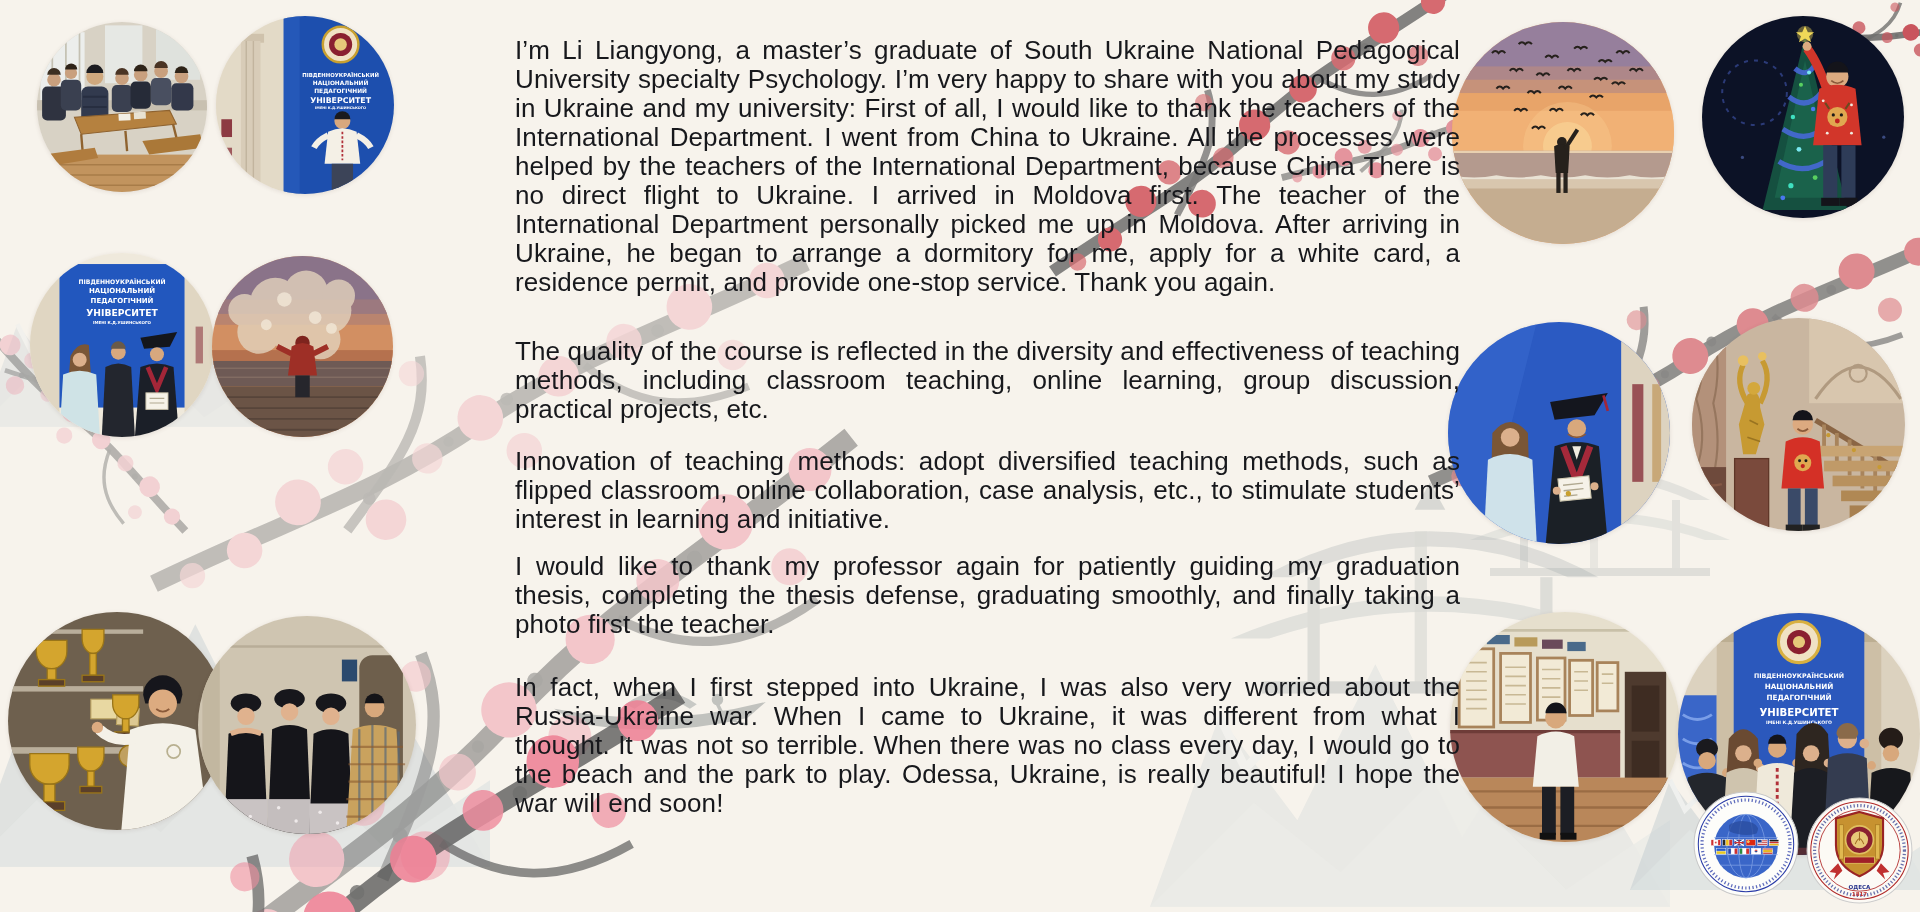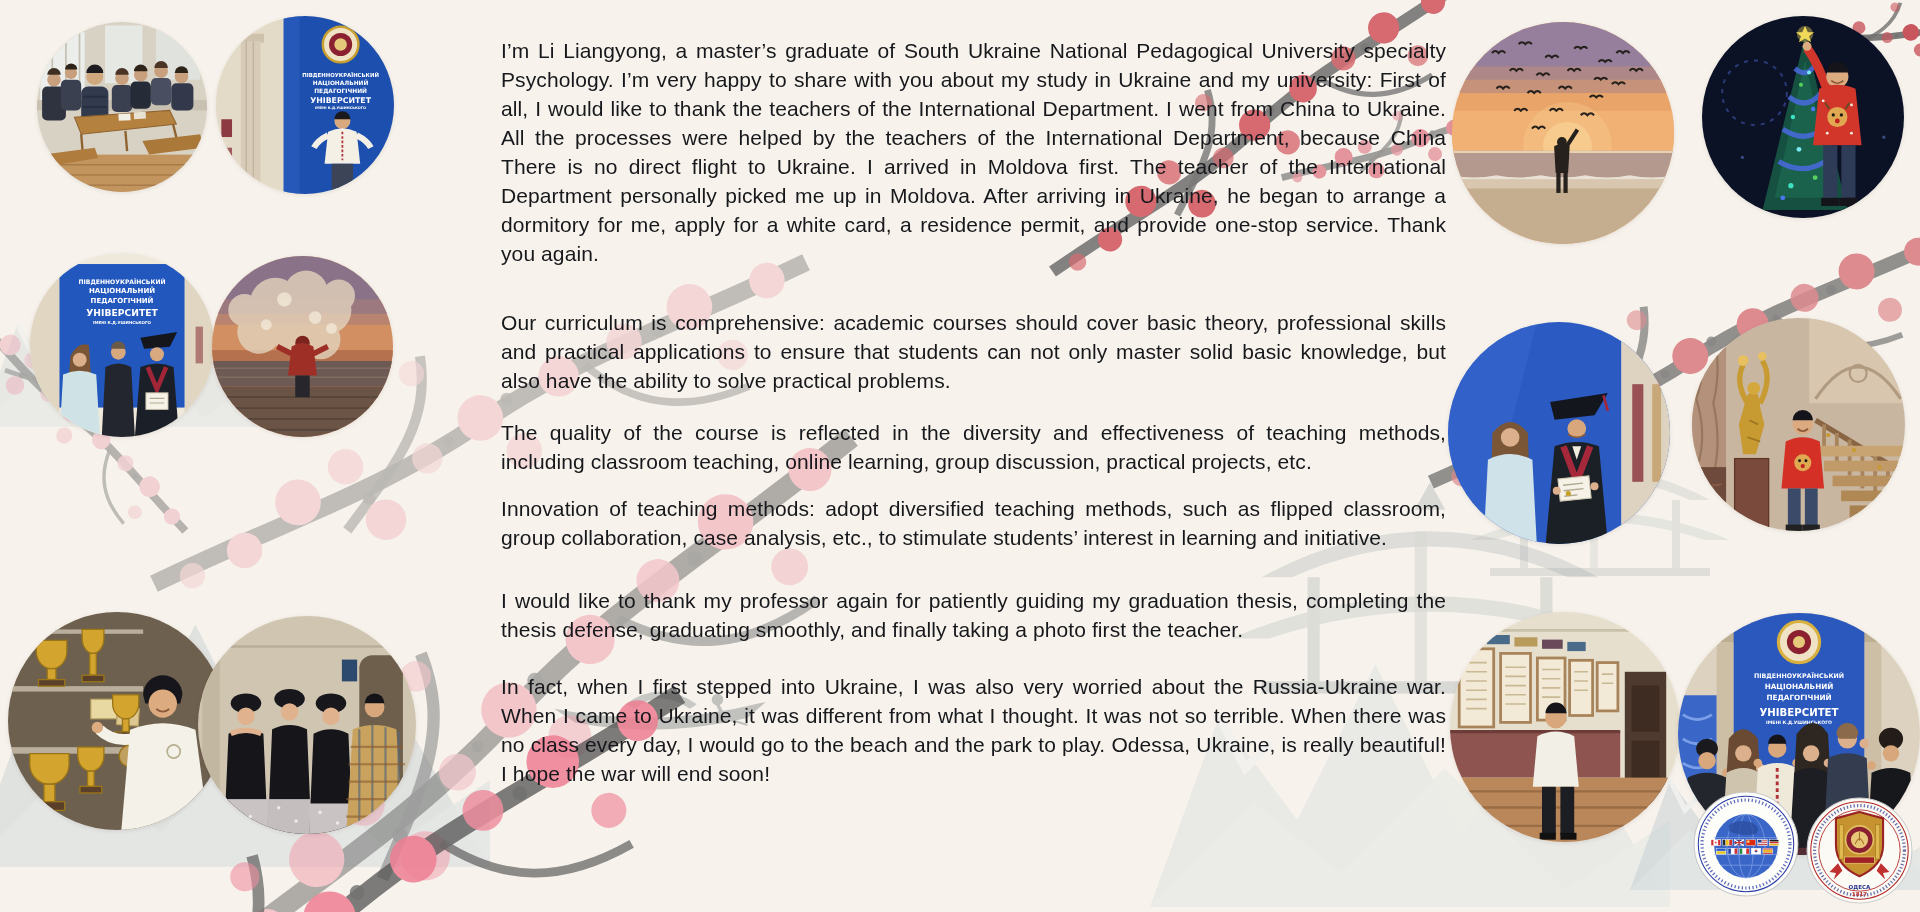--- a/index.html
+++ b/index.html
@@ -9,22 +9,22 @@
 
   
   .deco{position:absolute;z-index:1;pointer-events:none;}
   .photo{position:absolute;z-index:3;border-radius:50%;overflow:hidden;
          box-shadow:0 1px 4px rgba(80,60,50,.12);}
   .photo svg{width:100%;height:100%;display:block;}
   .logo{position:absolute;z-index:5;border-radius:50%;overflow:hidden;}
   .logo svg{width:100%;height:100%;display:block;}
 
   
-  .text-col{position:absolute;left:501px;top:36px;width:945px;z-index:4;
-            color:#17181c;font-size:21px;line-height:29px;text-align:justify;
+  .text-col{position:absolute;left:515px;top:36px;width:945px;z-index:4;
+            color:#17181c;font-size:26px;line-height:29px;text-align:justify;
             letter-spacing:.1px;}
   .text-col p{margin:0 0 30px 0;}
   .text-col p:nth-of-type(1){margin-bottom:40px;}
   .text-col p:nth-of-type(2){margin-bottom:23px;}
   .text-col p:nth-of-type(3){margin-bottom:18px;}
   .text-col p:nth-of-type(4){margin-bottom:34px;}
   .text-col p:nth-of-type(5){margin-bottom:28px;}
 
   .banner-txt{fill:#ffffff;font-weight:bold;text-anchor:middle;
               font-family:"DejaVu Sans",sans-serif;}
@@ -692,20 +692,19 @@
       <rect x="36" y="56" width="28" height="6" fill="#a02028" stroke="#e0c060" stroke-width=".8"></rect>
       <path d="M30,62 l-8,8 6,1 -2,6 8,-8 Z" fill="#c03030"></path>
       <path d="M70,62 l8,8 -6,1 2,6 -8,-8 Z" fill="#c03030"></path>
       <text x="50" y="86" font-size="5.2" font-weight="bold" text-anchor="middle" fill="#28348c" font-family="DejaVu Sans, sans-serif">ОДЕСА</text>
       <text x="50" y="92.5" font-size="5.2" font-weight="bold" text-anchor="middle" fill="#c03030" font-family="DejaVu Sans, sans-serif">1817</text>
     </svg>
   </div>
 
   <div class="text-col">
     <p>I’m Li Liangyong, a master’s graduate of South Ukraine National Pedagogical University specialty Psychology. I’m very happy to share with you about my study in Ukraine and my university: First of all, I would like to thank the teachers of the International Department. I went from China to Ukraine. All the processes were helped by the teachers of the International Department, because China There is no direct flight to Ukraine. I arrived in Moldova first. The teacher of the International Department personally picked me up in Moldova. After arriving in Ukraine, he began to arrange a dormitory for me, apply for a white card, a residence permit, and provide one-stop service. Thank you again.</p>
-    <p>Our curriculum is comprehensive: academic courses should cover basic theory, professional skills and practical applications to ensure that students can not only master solid basic knowledge, but also have the ability to solve practical problems.</p>
     <p>The quality of the course is reflected in the diversity and effectiveness of teaching methods, including classroom teaching, online learning, group discussion, practical projects, etc.</p>
-    <p>Innovation of teaching methods: adopt diversified teaching methods, such as flipped classroom, group collaboration, case analysis, etc., to stimulate students’ interest in learning and initiative.</p>
+    <p>Innovation of teaching methods: adopt diversified teaching methods, such as flipped classroom, online collaboration, case analysis, etc., to stimulate students’ interest in learning and initiative.</p>
     <p>I would like to thank my professor again for patiently guiding my graduation thesis, completing the thesis defense, graduating smoothly, and finally taking a photo first the teacher.</p>
     <p>In fact, when I first stepped into Ukraine, I was also very worried about the Russia-Ukraine war. When I came to Ukraine, it was different from what I thought. It was not so terrible. When there was no class every day, I would go to the beach and the park to play. Odessa, Ukraine, is really beautiful! I hope the war will end soon!</p>
   </div>
 
 </div>
 
 </body></html>

